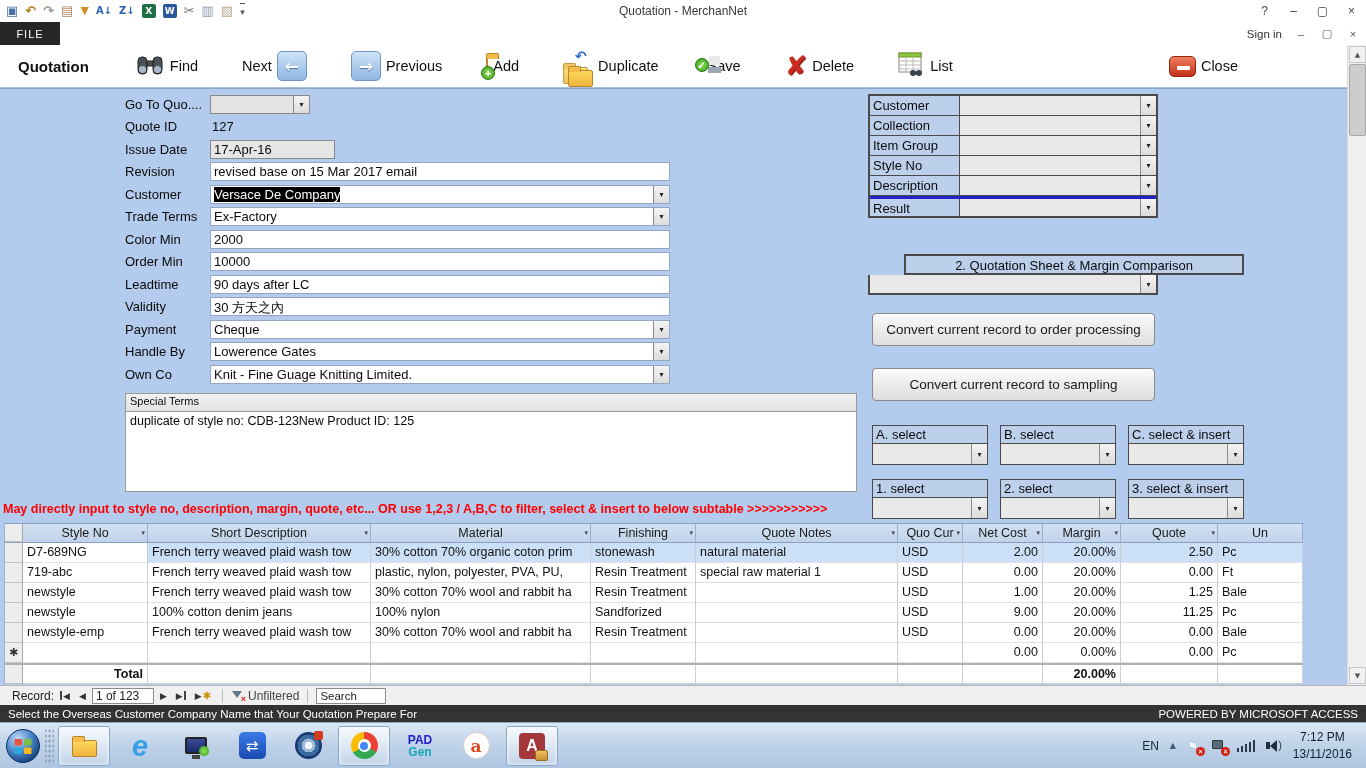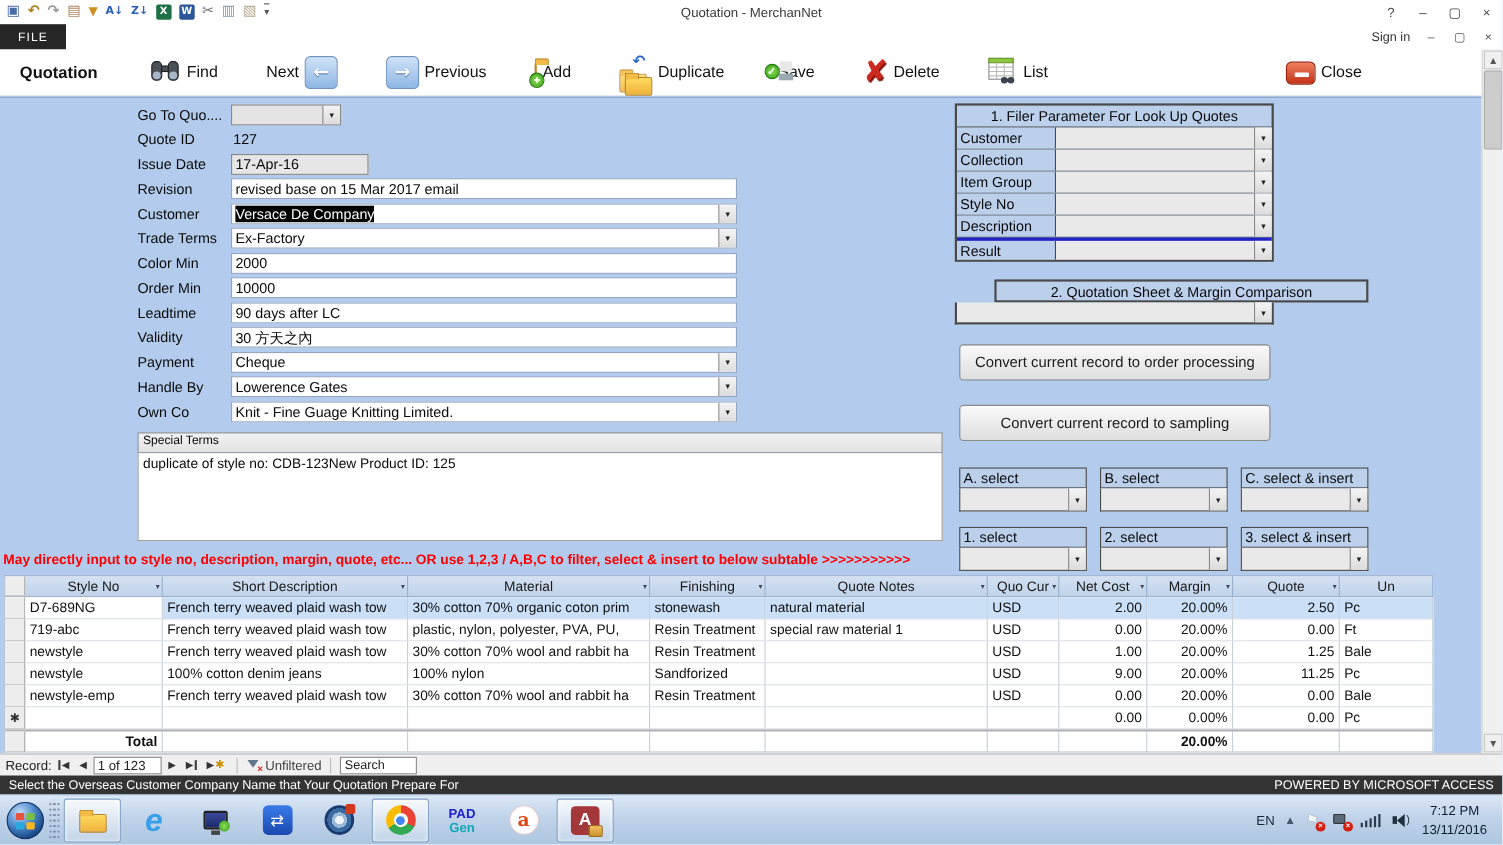--- a/index.html
+++ b/index.html
@@ -105,21 +105,21 @@
   .tcell.bold { font-weight:bold; }
 
   
   .vscroll { position:absolute; left:1347px; top:45px; width:19px; height:640px; background:#f0f0f0; border-left:1px solid #d8d8d8; }
   .vs-btn { position:absolute; left:1px; width:17px; height:17px; background:#f0f0f0; border:1px solid #c8c8c8; color:#555; font-size:7px; display:flex; align-items:center; justify-content:center; }
   .vs-up { top:1px; }
   .vs-down { bottom:1px; }
   .vs-thumb { position:absolute; left:1px; top:19px; width:17px; height:72px; background:#cdcdcd; border:1px solid #a8a8a8; border-radius:2px; }
 
   
-  .recnav { position:absolute; top:685px; left:0; right:0; height:20px; background:#f0f0f0; border-top:1px solid #b8b8b8; display:flex; align-items:center; font-size:12px; color:#222; padding-left:5px; gap:3px; }
+  .recnav { position:absolute; top:685px; left:0; right:0; height:20px; background:#f0f0f0; border-top:1px solid #b8b8b8; display:flex; align-items:center; font-size:12px; color:#222; padding-left:12px; gap:3px; }
   .navbtn { display:inline-flex; align-items:center; padding:0 3px; font-size:9px; color:#333; gap:1px; }
   .navbtn .bar { width:2px; height:9px; background:#444; display:inline-block; }
   .navbtn .star { color:#c89000; font-size:10px; }
   .rn-pos { background:#fff; border:1px solid #8a8a8a; width:62px; height:16px; padding:0 3px; font-size:12px; line-height:15px; }
   .rn-sep { width:1px; height:14px; background:#bbb; margin:0 5px; }
   .filter-chip { display:inline-flex; align-items:center; gap:4px; color:#444; }
   .funnel-wrap { position:relative; width:13px; height:13px; }
   .funnel { position:absolute; left:1px; top:2px; width:0; height:0; border-left:5px solid transparent; border-right:5px solid transparent; border-top:7px solid #60788e; }
   .fx { position:absolute; right:-2px; bottom:-2px; color:#d22; font-size:9px; font-weight:bold; }
   .rn-search { width:70px; height:16px; border:1px solid #8a8a8a; font-size:11.5px; padding:0 3px; font-family:"Liberation Sans",sans-serif; background:#fff; }
@@ -329,21 +329,20 @@
           <div class="ctl combo" data-name="own-co-combo" style="width: 460px;"><span data-name="own-co-value">Knit - Fine Guage Knitting Limited.</span><span class="combo-btn glyph" data-name="chevron-down-icon">▾</span></div>
         </div>
       </div>
 
     <div class="st-head" data-name="special-terms-header">Special Terms</div>
     <div class="st-body" data-name="special-terms-input">duplicate of style no: CDB-123New Product ID: 125</div>
 
     <div class="hint" data-name="subtable-hint-text">May directly input to style no, description, margin, quote, etc...  OR use  1,2,3 / A,B,C to filter, select &amp; insert to below subtable  &gt;&gt;&gt;&gt;&gt;&gt;&gt;&gt;&gt;&gt;&gt;</div>
 
     <div class="fpanel" data-name="filter-parameter-panel">
-      <div class="fp-title" data-name="filter-panel-title">1. Filer Parameter For Look Up Quotes</div>
       <div data-name="filter-rows-host">
           <div class="fprow" data-name="filter-row-customer">
             <span class="fprow-label" data-name="filter-row-label">Customer</span>
             <div class="fprow-combo" data-name="filter-row-combo">
               <span class="combo-btn glyph" data-name="chevron-down-icon">▾</span>
             </div>
           </div>
           <div class="fprow" data-name="filter-row-collection">
             <span class="fprow-label" data-name="filter-row-label">Collection</span>
             <div class="fprow-combo" data-name="filter-row-combo">

